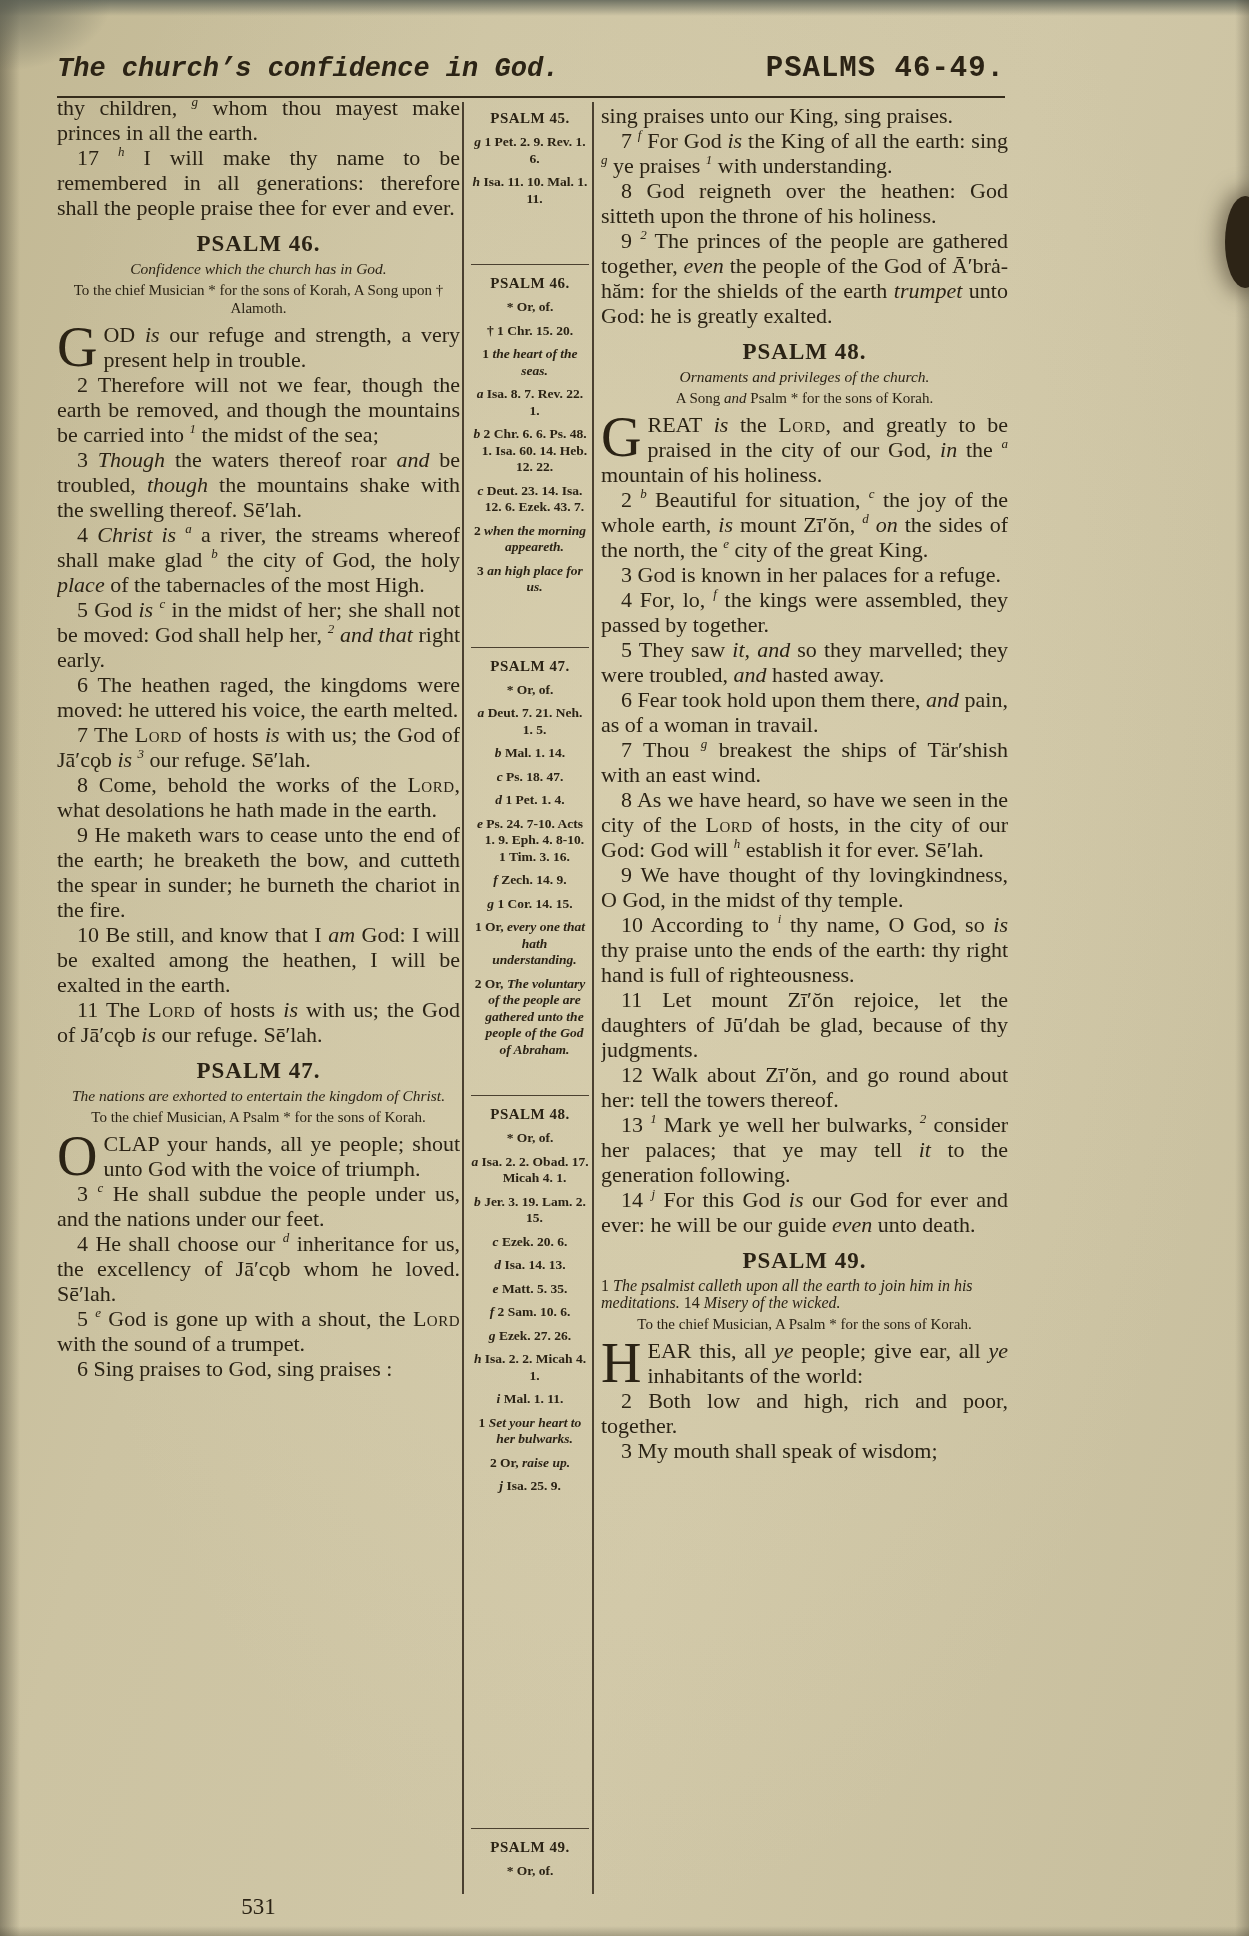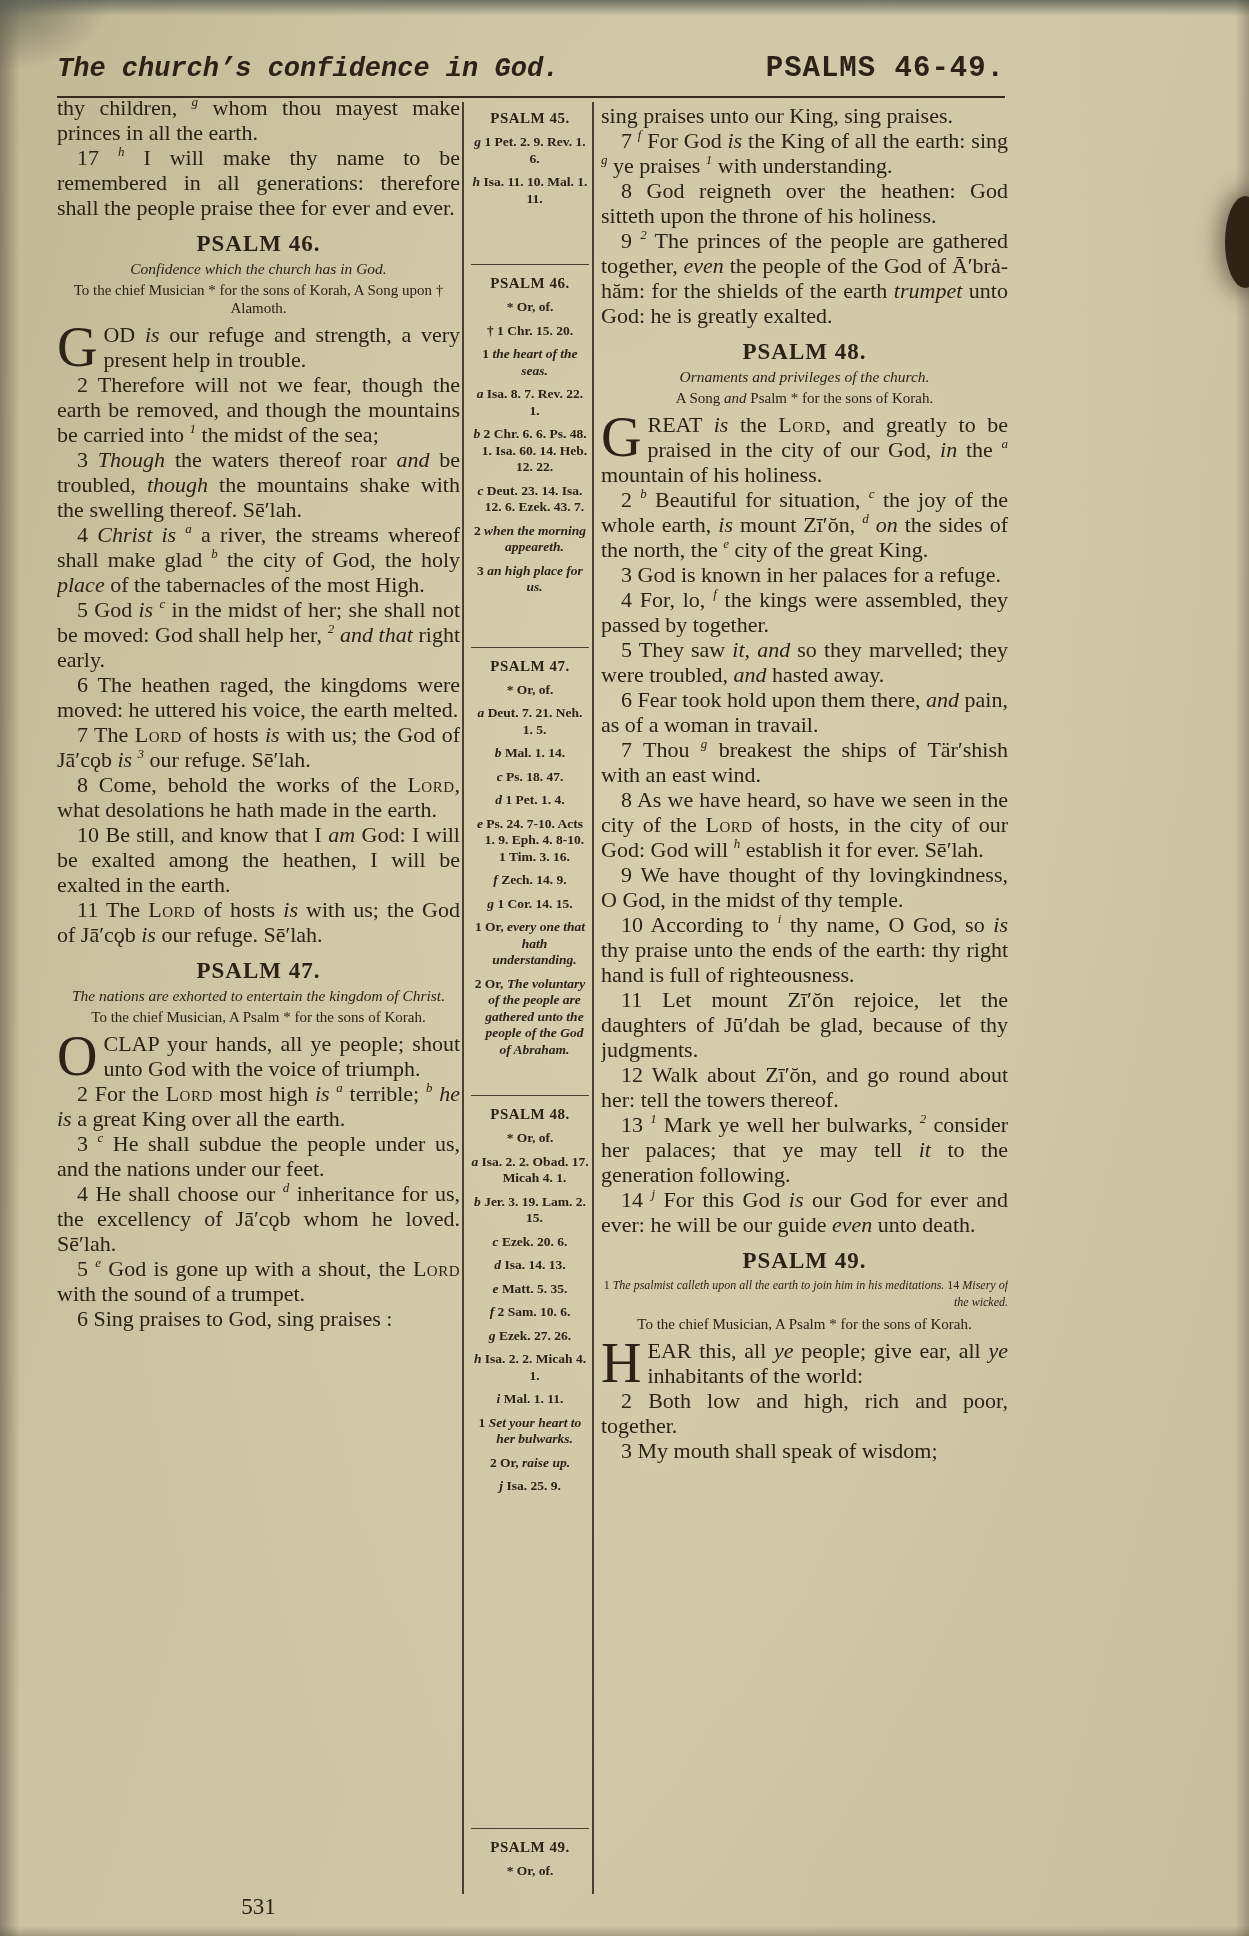--- a/index.html
+++ b/index.html
@@ -44,21 +44,21 @@
     display:flex;flex-direction:column;overflow:hidden;}
   
   .blk{margin:0;text-align:justify;font-size:22px;line-height:25px;}
   .blk.para{text-indent:20px;}
   .blk.cont{text-indent:0;}
   .blk.dropcap{text-indent:0;}
   .blk.title{text-align:center;font-weight:bold;font-size:23px;letter-spacing:1px;
     margin:11px 0 4px;text-indent:0;}
   .blk.summary{font-style:italic;text-align:center;font-size:15.5px;line-height:18px;
     margin:1px 4px 3px;text-indent:0;}
-  .blk.summary2{text-align:right;font-size:12px;line-height:17px;margin:1px 0 4px;text-indent:0;}
+  .blk.summary2{text-align:left;font-size:16px;line-height:17px;margin:1px 0 4px;text-indent:0;}
   .blk.inscription{text-align:center;font-size:15px;line-height:18px;margin:0 0 5px;text-indent:0;}
   .cap{float:left;font-size:56px;line-height:44px;padding:3px 6px 0 0;}
   sup{font-size:13px;font-style:italic;line-height:0;position:relative;top:-1px;}
   .sc{font-variant:small-caps;letter-spacing:.5px;}
   
   .refgroup{border-top:0;}
   .refgroup + .refgroup{border-top:1px solid #4a4030;padding-top:6px;}
   .refgroup:nth-child(2){margin-top:50px;}
   .refgroup:nth-child(3){margin-top:44px;}
   .refgroup:nth-child(4){margin-top:30px;}
@@ -96,27 +96,27 @@
       <p class="blk summary">Confidence which the church has in God.</p>
       <p class="blk inscription">To the chief Musician * for the sons of Korah, A Song upon † Alamoth.</p>
       <p class="blk dropcap"><span class="cap">G</span>OD <i>is</i> our refuge and strength, a very present help in trouble.</p>
       <p class="blk para">2 Therefore will not we fear, though the earth be removed, and though the mountains be carried into <sup>1</sup> the midst of the sea;</p>
       <p class="blk para">3 <i>Though</i> the waters thereof roar <i>and</i> be troubled, <i>though</i> the mountains shake with the swelling thereof. Sē′lah.</p>
       <p class="blk para">4 <i>Christ is</i> <sup>a</sup> a river, the streams whereof shall make glad <sup>b</sup> the city of God, the holy <i>place</i> of the tabernacles of the most High.</p>
       <p class="blk para">5 God <i>is</i> <sup>c</sup> in the midst of her; she shall not be moved: God shall help her, <sup>2</sup> <i>and that</i> right early.</p>
       <p class="blk para">6 The heathen raged, the kingdoms were moved: he uttered his voice, the earth melted.</p>
       <p class="blk para">7 The <span class="sc">Lord</span> of hosts <i>is</i> with us; the God of Jā′cǫb <i>is</i> <sup>3</sup> our refuge. Sē′lah.</p>
       <p class="blk para">8 Come, behold the works of the <span class="sc">Lord</span>, what desolations he hath made in the earth.</p>
+      <p class="blk para">9 He maketh wars to cease unto the end of the earth; he breaketh the bow, and cutteth the spear in sunder; he burneth the chariot in the fire.</p>
       <p class="blk para">10 Be still, and know that I <i>am</i> God: I will be exalted among the heathen, I will be exalted in the earth.</p>
       <p class="blk para">11 The <span class="sc">Lord</span> of hosts <i>is</i> with us; the God of Jā′cǫb <i>is</i> our refuge. Sē′lah.</p>
       <p class="blk title">PSALM 47.</p>
       <p class="blk summary">The nations are exhorted to entertain the kingdom of Christ.</p>
       <p class="blk inscription">To the chief Musician, A Psalm * for the sons of Korah.</p>
       <p class="blk dropcap"><span class="cap">O</span>CLAP your hands, all ye people; shout unto God with the voice of triumph.</p>
-      <p class="blk para">2 For the <span class="sc">Lord</span> most high <i>is</i> <sup>a</sup> terrible; <sup>b</sup> <i>he is</i> a great King over all the earth.</p>
       <p class="blk para">3 <sup>c</sup> He shall subdue the people under us, and the nations under our feet.</p>
       <p class="blk para">4 He shall choose our <sup>d</sup> inheritance for us, the excellency of Jā′cǫb whom he loved. Sē′lah.</p>
       <p class="blk para">5 <sup>e</sup> God is gone up with a shout, the <span class="sc">Lord</span> with the sound of a trumpet.</p>
       <p class="blk para">6 Sing praises to God, sing praises :</p>
     </div>
   <div id="col-center">
       <div class="refgroup">
         <div class="reftitle">PSALM 45.</div>
         <div class="refentry"><i>g</i> 1 Pet. 2. 9. Rev. 1. 6.</div>
         <div class="refentry"><i>h</i> Isa. 11. 10. Mal. 1. 11.</div>

